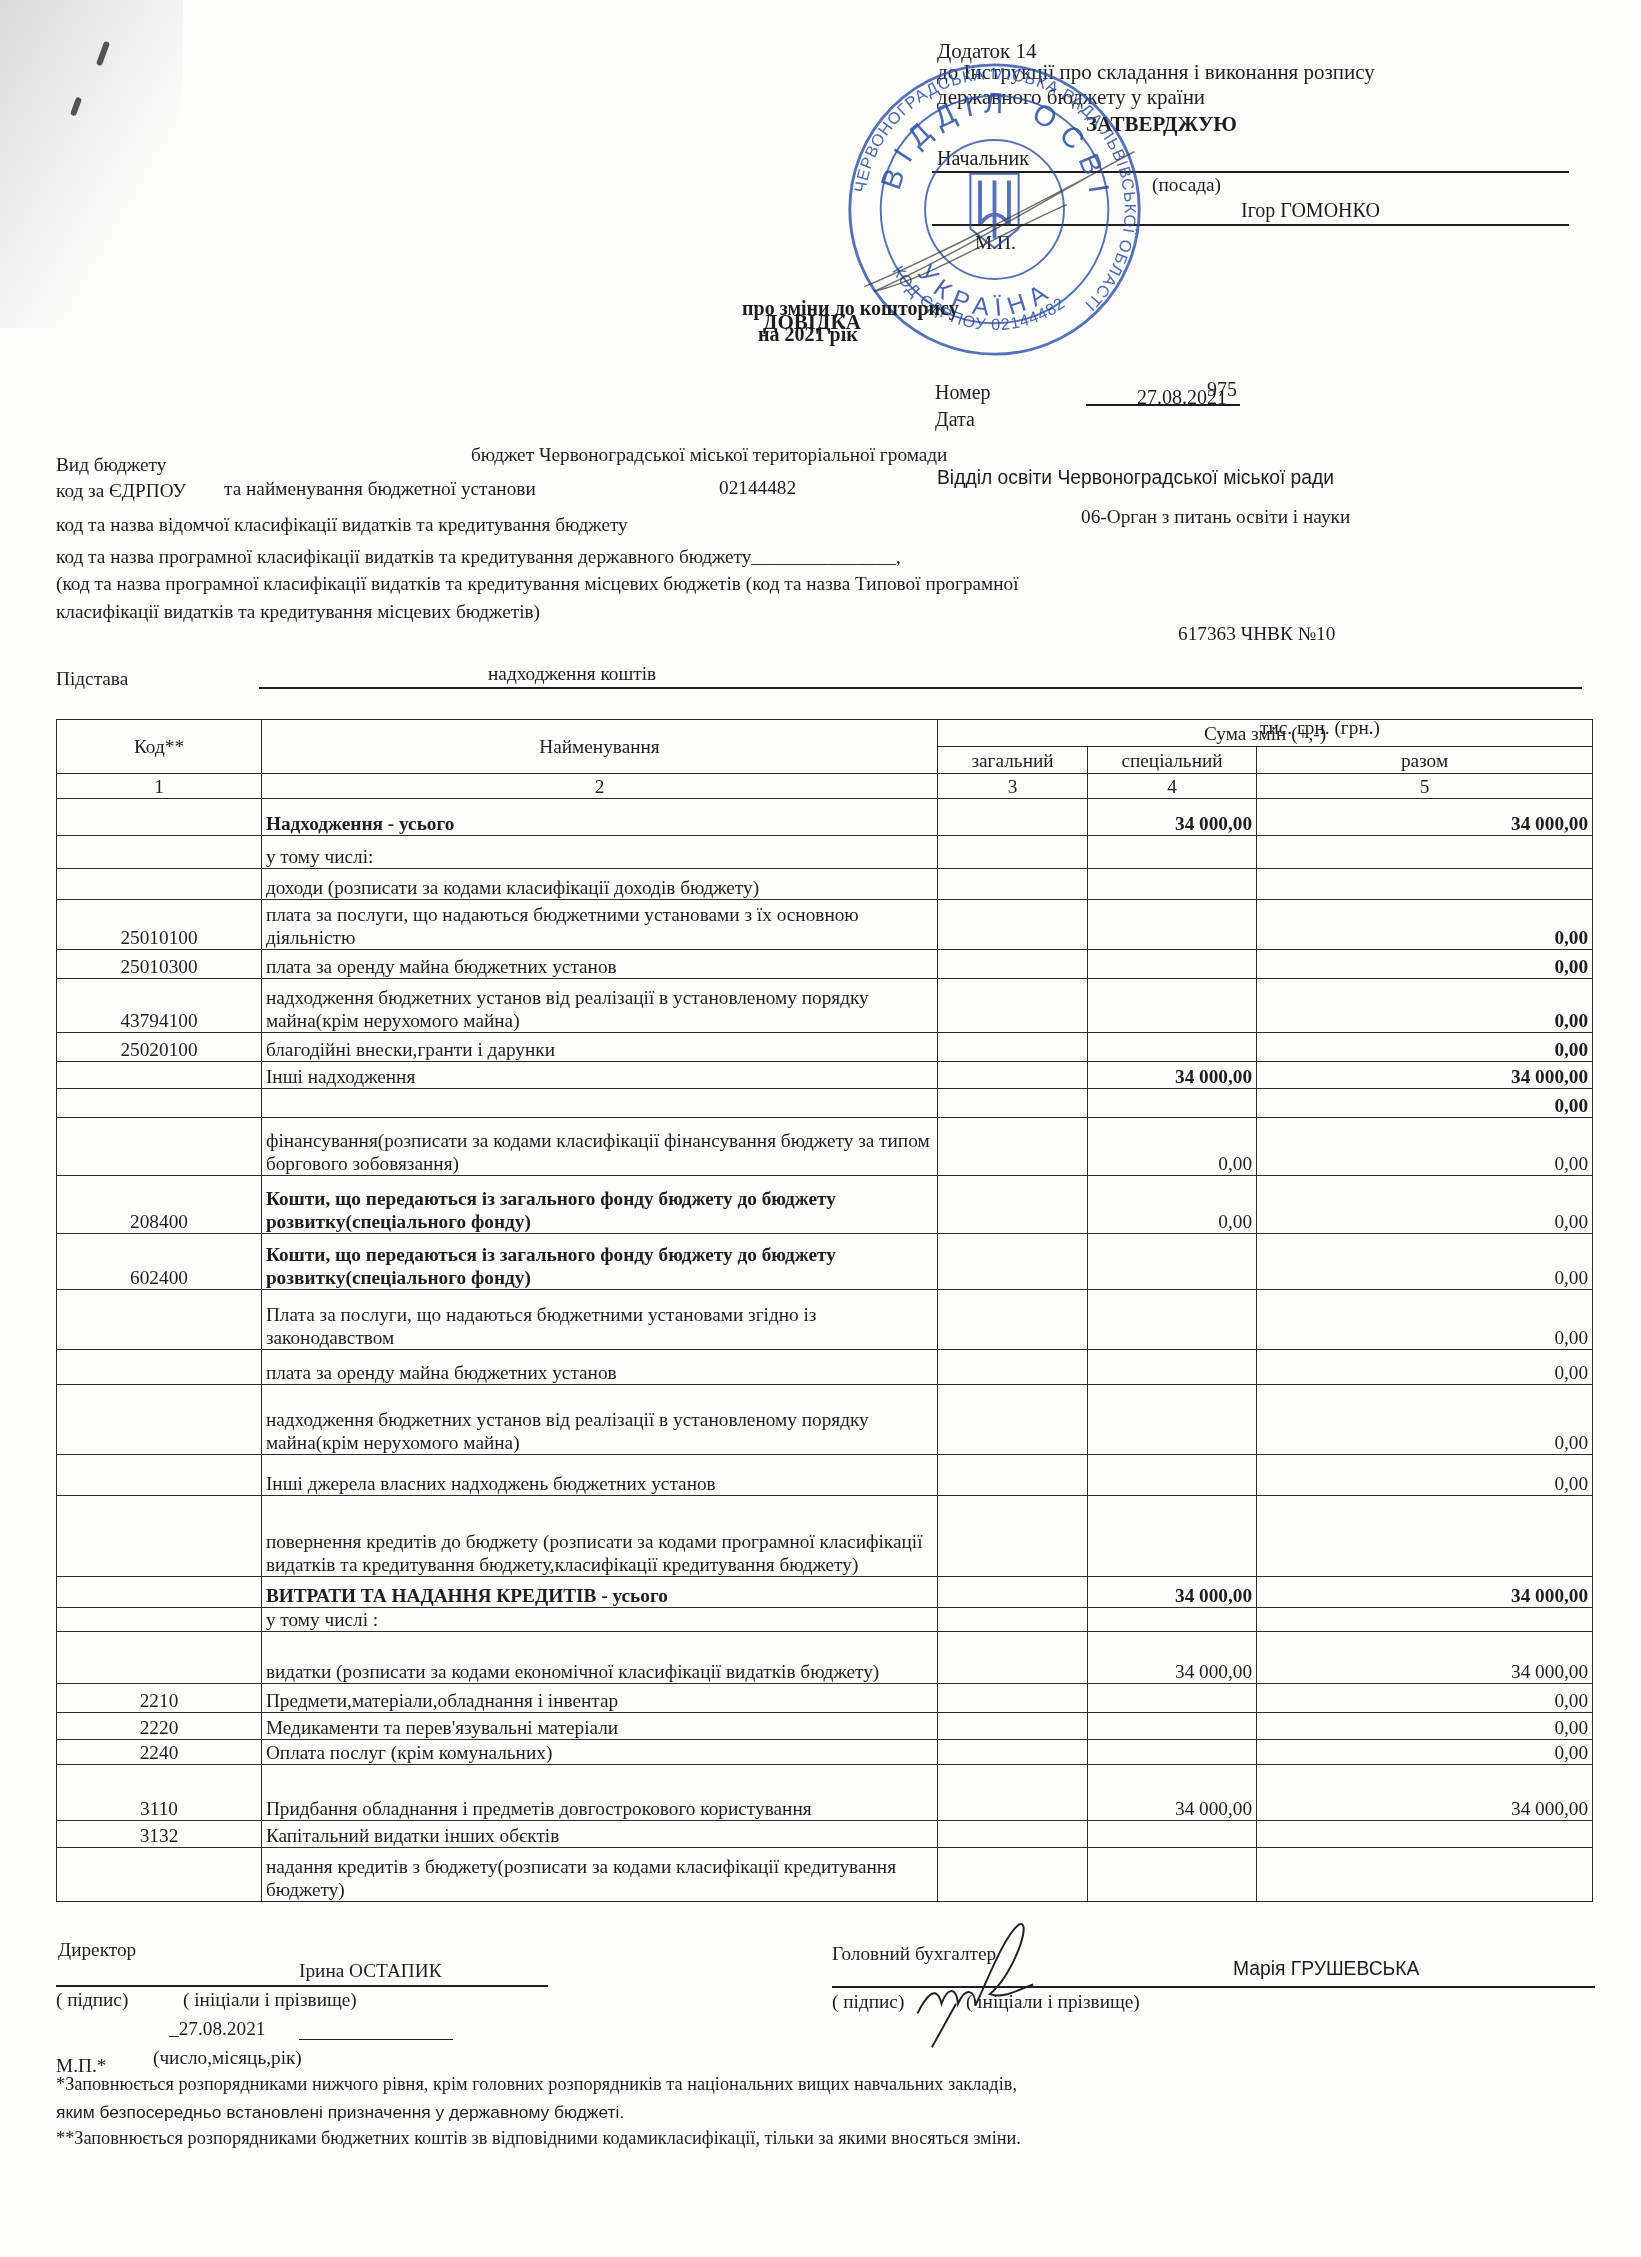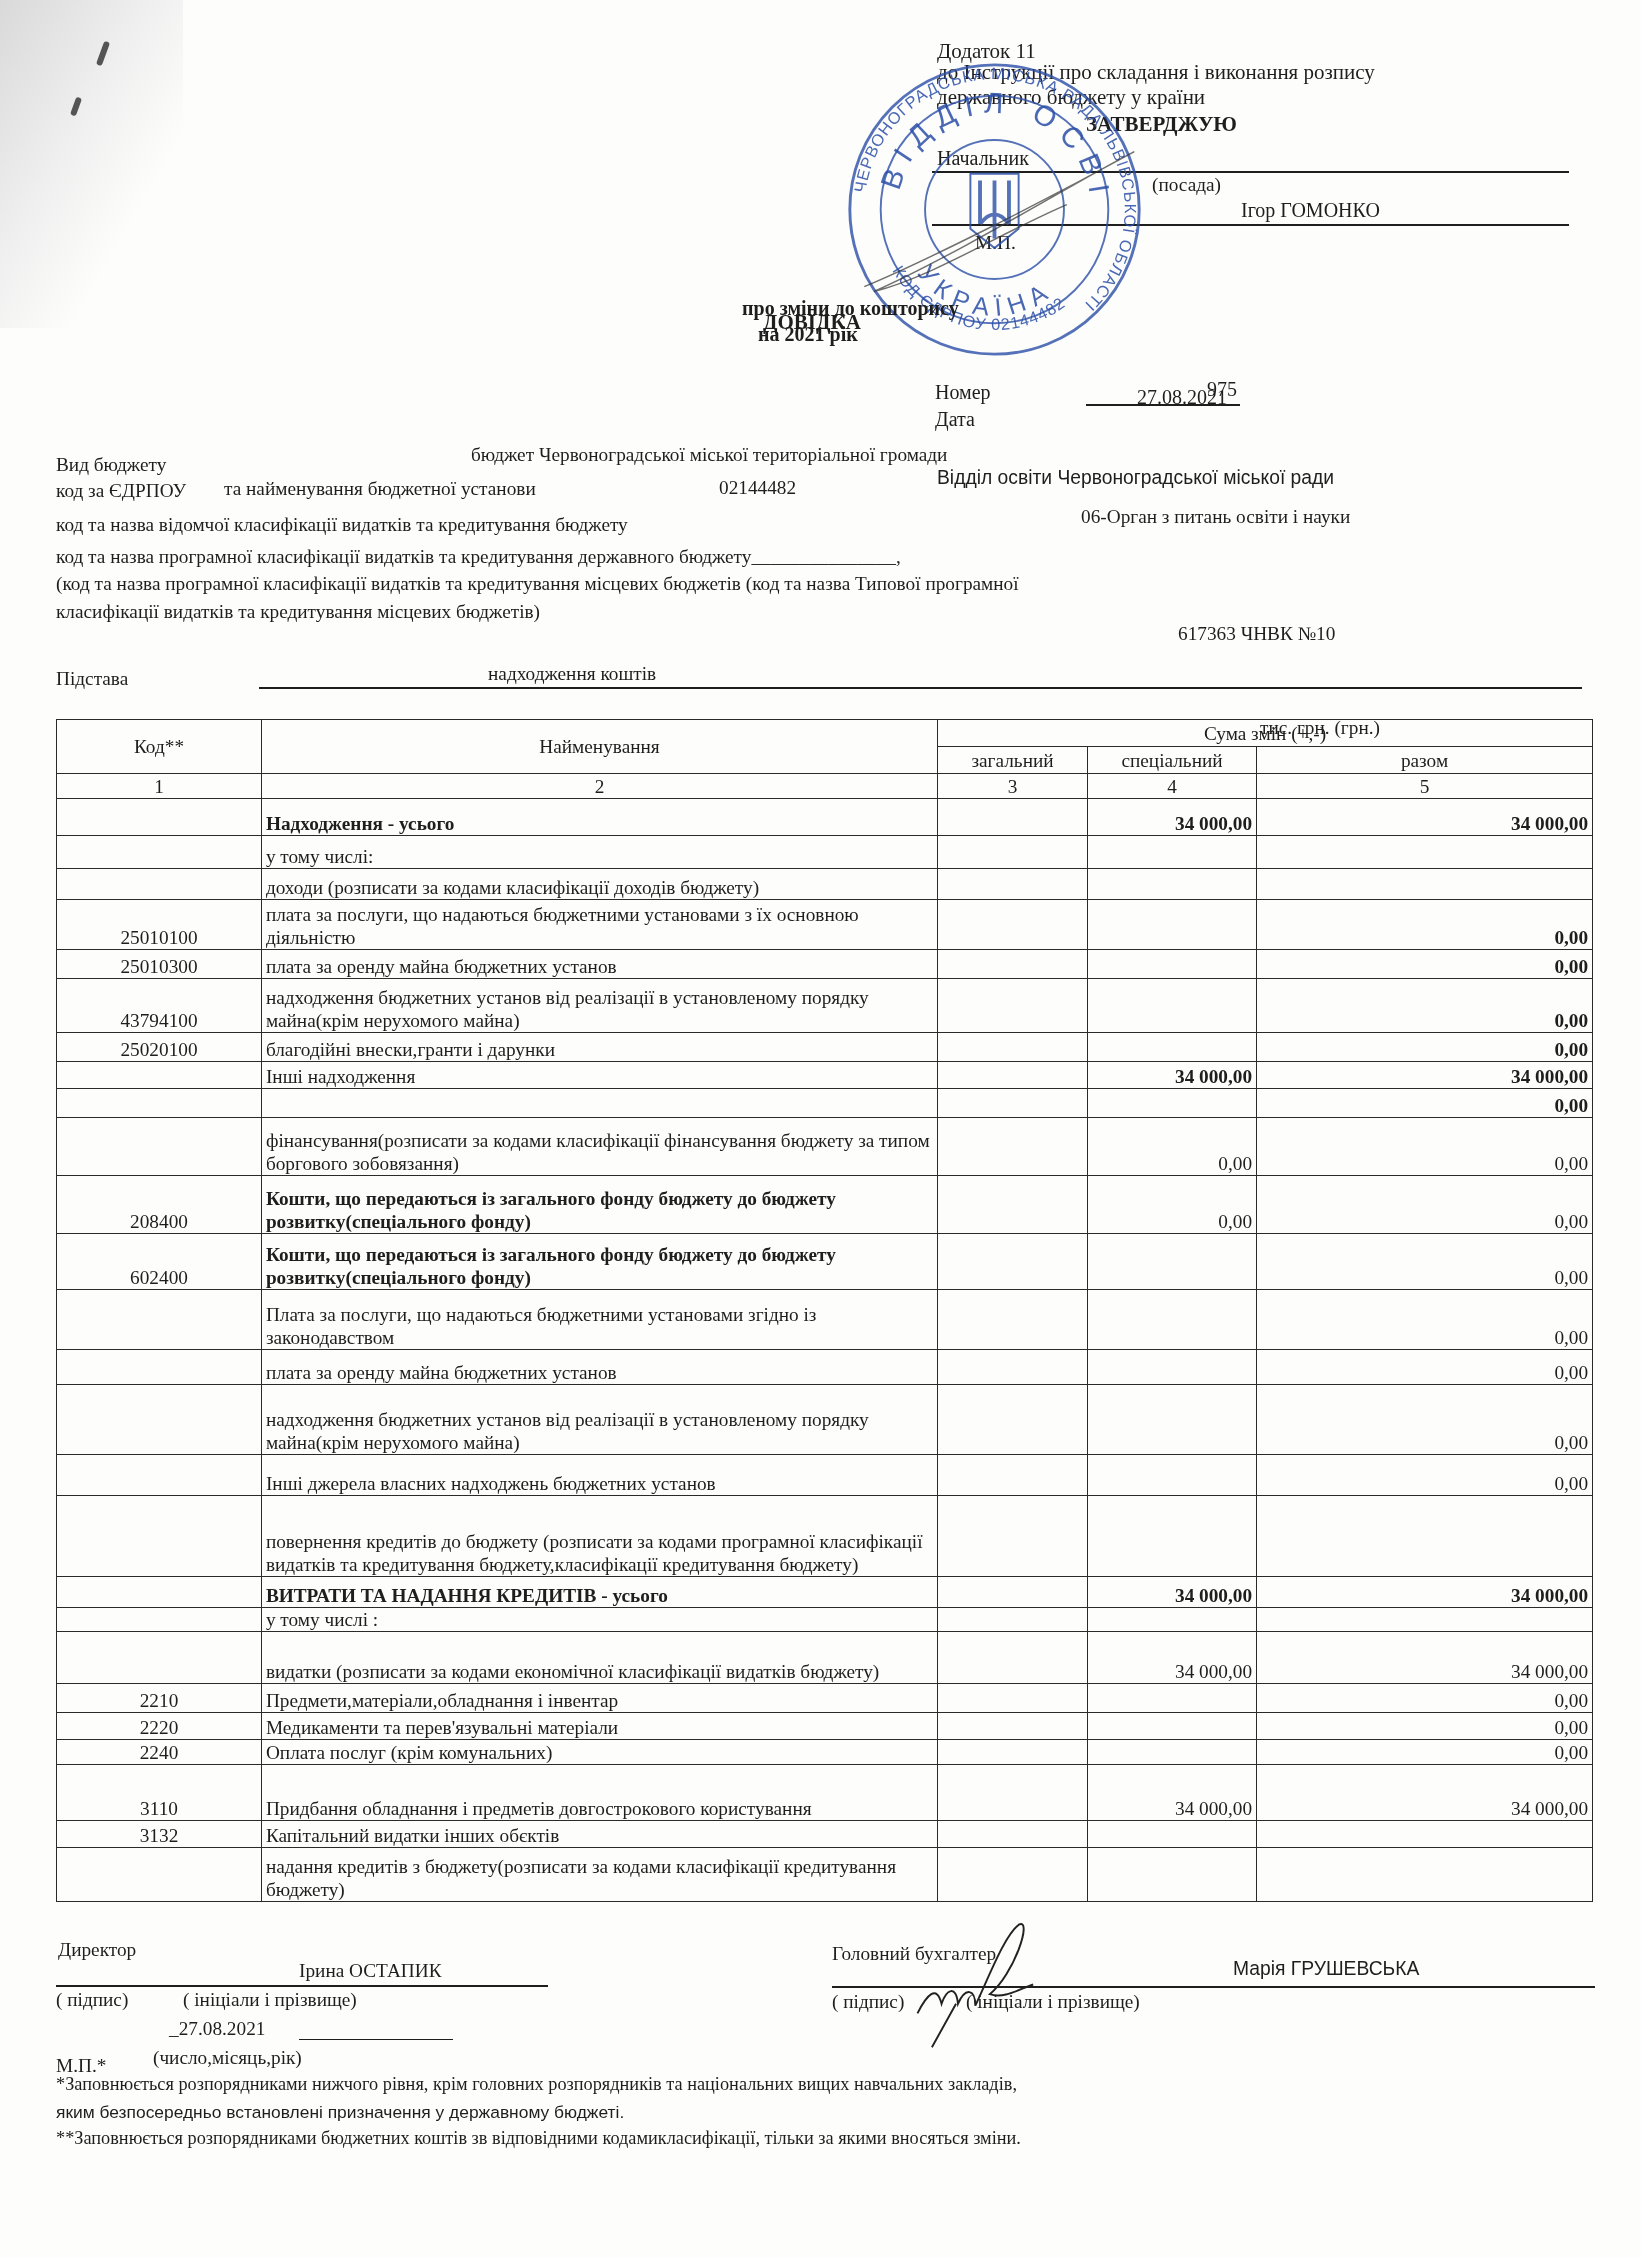--- a/index.html
+++ b/index.html
@@ -44,21 +44,21 @@
 
   .footnote { font-size: 18.3px; }
 </style>
 </head>
 <body>
 
 <div class="corner-shadow"></div>
 <div class="staple" style="left:100px;top:41px;"></div>
 <div class="staple" style="left:73px;top:97px;height:19.3px;"></div>
 
-<div class="abs f22" style="left:937px;top:39px;">Додаток 11</div>
+<div class="abs f22" style="left:937px;top:39px;">Додаток 14</div>
 <div class="abs f22" style="left:937px;top:60px;">до Інструкції про складання і виконання розпису</div>
 <div class="abs f22" style="left:937px;top:85px;">державного бюджету  у країни</div>
 <div class="abs f22 bold" style="left:1086px;top:112px;">ЗАТВЕРДЖУЮ</div>
 <div class="abs f21" style="left:937px;top:147px;">Начальник</div>
 <div class="hr" style="left:932px;top:171px;width:637px;"></div>
 <div class="abs f20" style="left:1128px;top:174px;margin-left:24px;">(посада)</div>
 <div class="abs f21" style="left:1241px;top:199px;">Ігор ГОМОНКО</div>
 <div class="hr" style="left:932px;top:224px;width:637px;"></div>
 <div class="abs f20" style="left:975px;top:232px;">М.П.</div>
 

